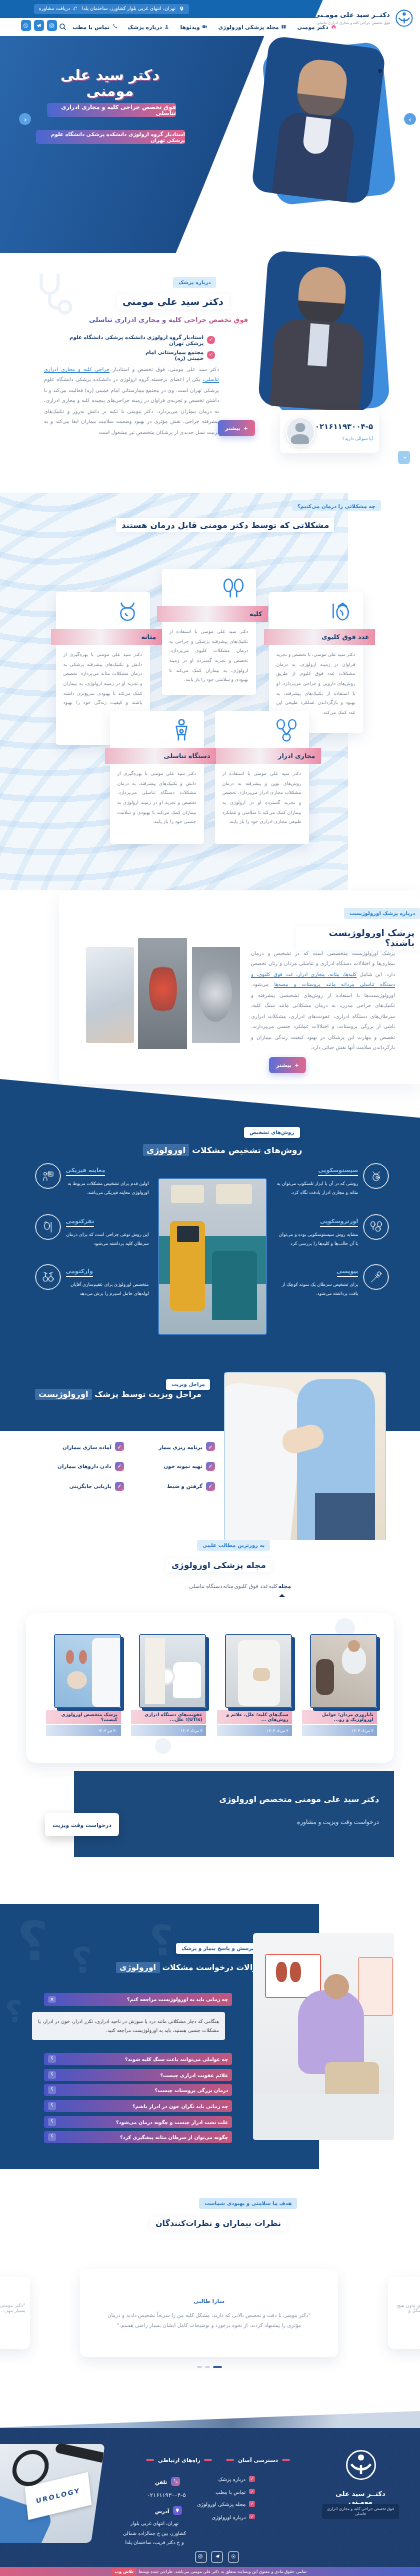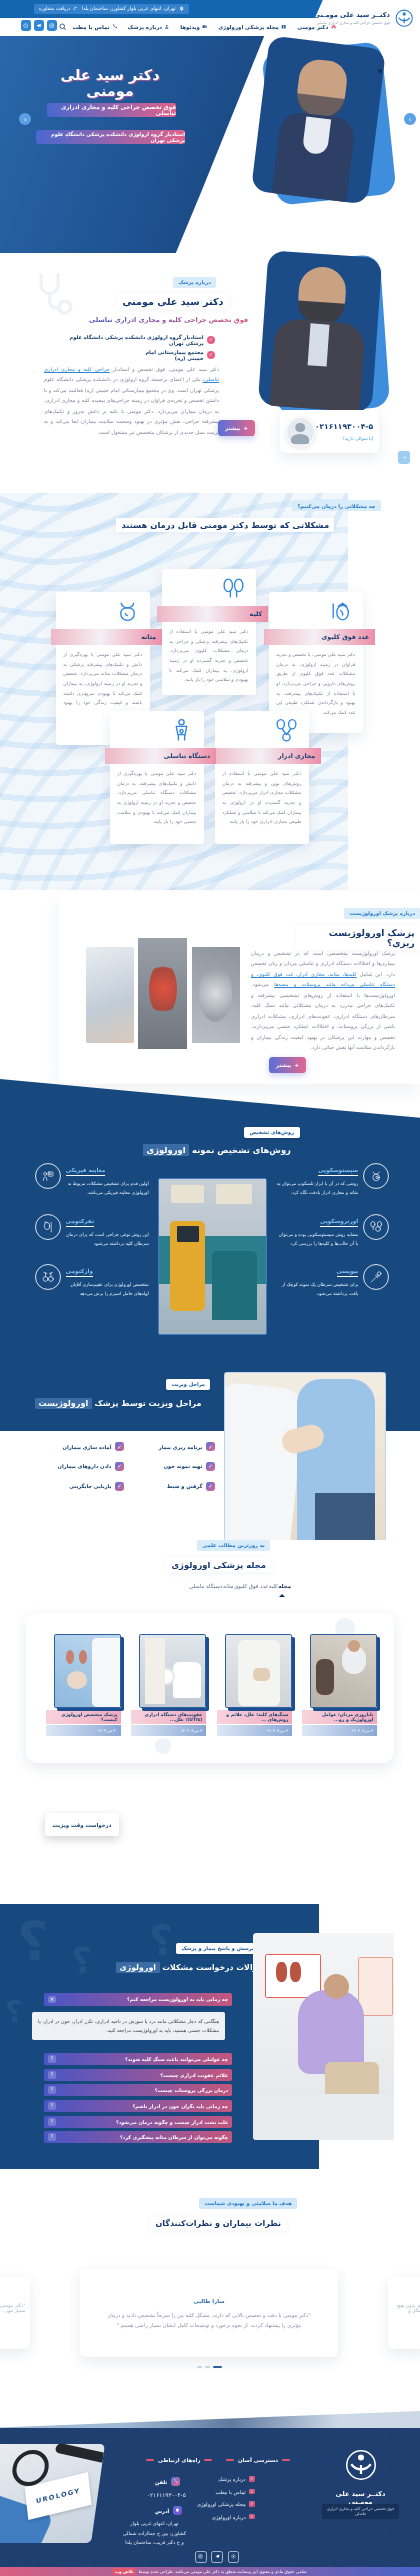--- a/index.html
+++ b/index.html
@@ -302,21 +302,21 @@
       </svg>
       <div class="ribbon abs" style="left:-4.8px;top:37px;width:99px;height:15.6px;justify-content:flex-start">
         <span>دستگاه تناسلی</span>
       </div>
       <p class="body-txt abs" style="left:7.2px;top:58px;width:79px;margin:0;font-size:4.7px">دکتر سید علی مومنی با بهره‌گیری از دانش و تکنیک‌های پیشرفته، به درمان مشکلات دستگاه تناسلی می‌پردازد. تخصص و تجربه او در زمینه ارولوژی به بیماران کمک می‌کند تا بهبودی و سلامت جنسی خود را باز یابند.</p>
     </div>
   </div>
 
   <div class="abs" style="left:60px;top:891px;width:361px;height:193px;background:#fff;border-radius:8.4px 0 0 8.4px;box-shadow:0 6px 18px rgba(30,60,110,.08)">
     <div class="badge abs" style="left:285px;top:17px">درباره پزشک اورولوژیست</div>
-    <div class="sec-title hl abs" style="left:237px;top:35px;font-size:9px">پزشک اورولوژیست ریزی؟</div>
+    <div class="sec-title hl abs" style="left:237px;top:35px;font-size:9px">پزشک اورولوژیست باشند؟</div>
 
     <div class="abs post-img" style="left:27px;top:56px;width:48px;height:96px;border:none;box-shadow:none;background:linear-gradient(160deg,#e8edf2,#c2ccd6 60%,#d8c9ba)"></div>
     <div class="abs" style="left:79px;top:47px;width:49px;height:111px;background:linear-gradient(180deg,#9aa0a8,#6f767e);overflow:hidden">
       <div class="abs" style="left:10.8px;top:24px;width:28px;height:54px;border-radius:50%;background:radial-gradient(circle,#e05240,#a8493e 70%,transparent 75%)"></div>
     </div>
     <div class="abs" style="left:133px;top:56px;width:48px;height:96px;background:linear-gradient(200deg,#8d949c,#b9bfc7);overflow:hidden">
       <div class="abs" style="left:7.2px;top:18px;width:33px;height:57px;border-radius:50%;background:radial-gradient(circle,#d9dde2,#9aa0a8 75%)"></div>
     </div>
 
     <p class="body-txt abs" style="left:192px;top:57px;width:144px;margin:0">
@@ -325,21 +325,21 @@
 
     <div class="grad-btn abs" style="left:210px;top:166px;width:37px;height:15.6px">
       <span>+</span>
       <span>بیشتر</span>
     </div>
   </div>
 
   <div class="abs" style="left:0;top:1079px;width:421px;height:352px;background:#17497f;clip-path:polygon(0 0,100% 11%,100% 100%,0 100%)">
     <div class="badge white abs" style="left:245px;top:48px">روش‌های تشخیص</div>
     <div class="abs" style="left:144px;top:66px;font-size:8.4px;font-weight:bold;color:#fff">
-      <span>روش‌های تشخیص نمونه</span>
+      <span>روش‌های تشخیص مشکلات</span>
       <span class="hl-dark">اورولوژی</span>
     </div>
 
     <div class="abs" style="left:159px;top:99px;width:107px;height:155px;border:1.2px solid #3f7cc0;border-radius:1.8px;overflow:hidden;background:linear-gradient(180deg,#c9cfd6,#9fb4bf)">
       <div class="abs" style="left:12px;top:6px;width:33px;height:18px;background:#e8e2d2;border-radius:1.8px"></div>
       <div class="abs" style="left:57px;top:4.8px;width:36px;height:20.4px;background:#e8e2d2;border-radius:1.8px"></div>
       <div class="abs" style="left:0px;top:57px;width:107px;height:48px;background:#2b7f8c"></div>
       <div class="abs" style="left:10.8px;top:42px;width:35px;height:90px;background:#e3a92c;border-radius:4.8px"></div>
       <div class="abs" style="left:18px;top:47px;width:21.6px;height:15.6px;background:#27313c;border-radius:1.2px"></div>
       <div class="abs" style="left:53px;top:72px;width:45px;height:69px;background:#1f6e7c;border-radius:4.8px 4.8px 0 0"></div>
@@ -421,21 +421,21 @@
             <path d="M10 8l10 4M38 8l-10 4"></path>
           </svg>
       </div>
       <div style="text-align:left">
         <div class="diag-item-title" style="display:inline-block">وازکتومی</div>
         <div class="diag-desc" style="width:83px;margin-top:3px">متخصص اورولوژی برای عقیم‌سازی آقایان لوله‌های حامل اسپرم را برش می‌دهد</div>
       </div>
     </div>
 
     <div class="badge white abs" style="left:167px;top:300px">مراحل ویزیت</div>
-    <div class="abs" style="left:36px;top:320px;font-size:8px;font-weight:bold;color:#fff">
+    <div class="abs" style="left:36px;top:311px;font-size:8px;font-weight:bold;color:#fff">
       <span>مراحل ویزیت توسط پزشک</span>
       <span class="hl-dark">اورولوژیست</span>
     </div>
   </div>
 
   <div class="abs" style="left:225px;top:1372px;width:160px;height:168px;border-radius:2.4px;border:0.6px solid #bcd6ee;overflow:hidden;background:linear-gradient(180deg,#f2ece2,#e6dccb)">
     <div class="abs" style="left:-18px;top:12px;width:90px;height:180px;background:#f4f6f8;border-radius:24px;transform:rotate(6deg)"></div>
     <div class="abs" style="left:72px;top:6px;width:78px;height:168px;background:#9cc4e8;border-radius:24px 24px 0 0"></div>
     <div class="abs" style="left:90px;top:120px;width:60px;height:54px;background:#3c5a80"></div>
     <div class="abs" style="left:57px;top:54px;width:42px;height:24px;background:#f0d9c2;border-radius:12px;transform:rotate(-15deg)"></div>
@@ -541,20 +541,24 @@
       </div>
       <div class="post-title" style="width:68px;height:13.2px;margin-top:2.4px">
         <span>پزشک متخصص اورولوژی کیست؟</span>
       </div>
       <div class="post-date" style="width:68px;height:10.8px;margin-top:1.2px">
         <span>۳۰ تیر ۱۴۰۳</span>
       </div>
     </div>
   </div>
 
+  <div class="abs" style="left:75px;top:1771px;width:320px;height:86px;background:#1c4a7d">
+    <div style="position:absolute;right:15px;top:24px;color:#fff;font-size:8px;font-weight:bold">دکتر سید علی مومنی متخصص اورولوژی</div>
+    <div style="position:absolute;right:15px;top:47px;color:#cfe0f2;font-size:6px;letter-spacing:1.2px">درخواست وقت ویزیت و مشاوره</div>
+  </div>
   <div class="abs" style="left:46px;top:1813px;width:74px;height:23px;background:#fff;border-radius:3.6px;box-shadow:0 3.6px 9.6px rgba(0,0,0,.18);display:flex;align-items:center;justify-content:center;color:#17406f;font-size:5.4px;font-weight:bold">
     <span>درخواست وقت ویزیت</span>
   </div>
 
   <div class="abs" style="left:0;top:1904px;width:320px;height:266px;background:#17497f;overflow:hidden">
     <div class="qmark-bg" style="left:18px;top:6px;font-size:54px">؟</div>
     <div class="qmark-bg" style="left:72px;top:36px;font-size:36px">؟</div>
     <div class="qmark-bg" style="left:6px;top:90px;font-size:30px">؟</div>
     <div class="qmark-bg" style="left:150px;top:12px;font-size:42px">؟</div>
 

